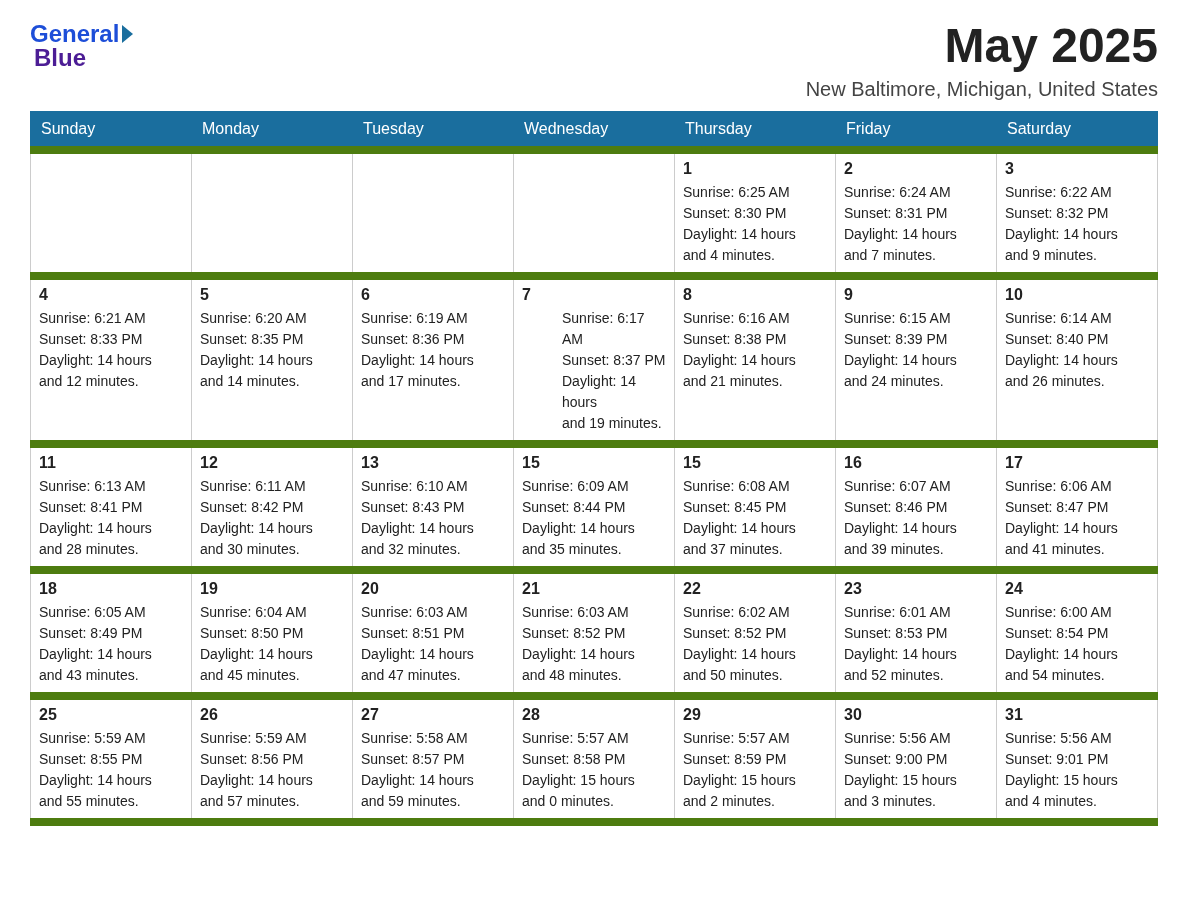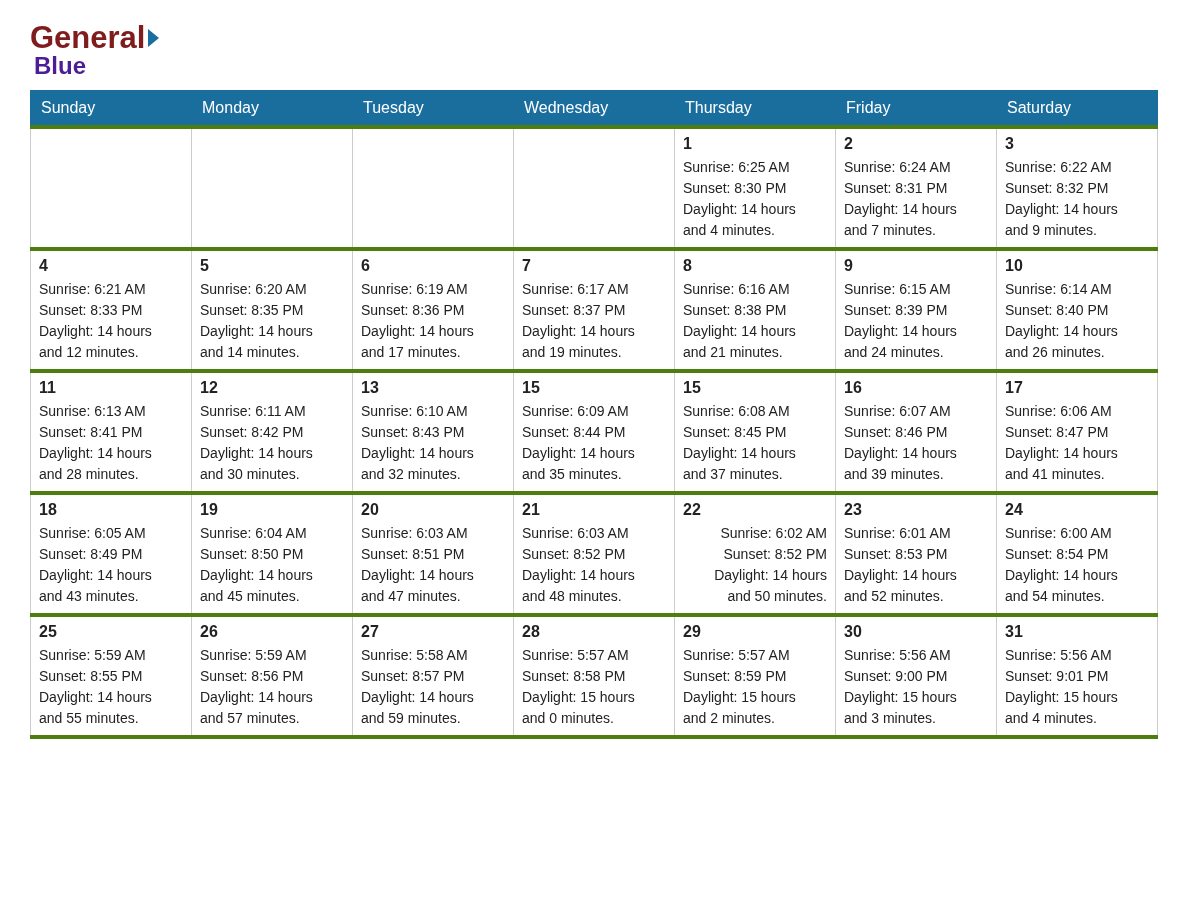--- a/index.html
+++ b/index.html
@@ -48,21 +48,21 @@
     .calendar td {
       vertical-align: top;
       padding: 6px 8px;
       border: 1px solid #ccc;
       width: calc(100% / 7);
       min-height: 100px;
       font-size: 13px;
       color: #222;
     }
     .calendar tr {
-      border-bottom: 4px solid #4d7c0f;
+      border-bottom: 8px solid #4d7c0f;
       padding-left: 26px;
     }
     .day-number {
       font-size: 16px;
       font-weight: bold;
       color: #222;
       display: block;
       margin-bottom: 4px;
     }
     .day-info {
@@ -89,24 +89,28 @@
       font-weight: bold;
       margin-left: 4px;
     }
   </style>
 </head>
 <body>
 
 <div class="header">
   <div class="logo-container">
     <div class="logo-line1">
-      <span style="color:#7f1d1d; font-size:31px; font-weight:bold;">General</span>
+      <span style="color:#1d4ed8; font-size:24px; font-weight:bold;">General</span>
       <span style="display:inline-block; width:0; height:0; border-left:11px solid #1a6e9e; border-top:9px solid transparent; border-bottom:9px solid transparent; margin:0 3px;"></span>
     </div>
     <div class="logo-line2" style="color:#4c1d95; font-size:24px; font-weight:bold; margin-left:4px; margin-top:-4px;">Blue</div>
+  </div>
+  <div class="title-section">
+    <div class="month-title">May 2025</div>
+    <div class="location-title">New Baltimore, Michigan, United States</div>
   </div>
 </div>
 
 <table class="calendar">
   <thead>
     <tr>
     <th>Sunday</th>
         <th>Monday</th>
         <th>Tuesday</th>
         <th>Wednesday</th>
@@ -160,21 +164,21 @@
         </td>
         <td>
           <span class="day-number">6</span>
           <div class="day-info" style="white-space: pre-line;">Sunrise: 6:19 AM
 Sunset: 8:36 PM
 Daylight: 14 hours
 and 17 minutes.</div>
         </td>
         <td>
           <span class="day-number">7</span>
-          <div class="day-info" style="white-space: pre-line;">Sunrise: 6:17 AM
+          <div class="day-info" style="white-space: pre-line; margin-left: 40px;">Sunrise: 6:17 AM
 Sunset: 8:37 PM
 Daylight: 14 hours
 and 19 minutes.</div>
         </td>
         <td>
           <span class="day-number">8</span>
           <div class="day-info" style="white-space: pre-line;">Sunrise: 6:16 AM
 Sunset: 8:38 PM
 Daylight: 14 hours
 and 21 minutes.</div>
@@ -269,21 +273,21 @@
         </td>
         <td>
           <span class="day-number">21</span>
           <div class="day-info" style="white-space: pre-line;">Sunrise: 6:03 AM
 Sunset: 8:52 PM
 Daylight: 14 hours
 and 48 minutes.</div>
         </td>
         <td>
           <span class="day-number">22</span>
-          <div class="day-info" style="white-space: pre-line; text-align: right;">Sunrise: 6:02 AM
+          <div class="day-info" style="white-space: pre-line;">Sunrise: 6:02 AM
 Sunset: 8:52 PM
 Daylight: 14 hours
 and 50 minutes.</div>
         </td>
         <td>
           <span class="day-number">23</span>
           <div class="day-info" style="white-space: pre-line;">Sunrise: 6:01 AM
 Sunset: 8:53 PM
 Daylight: 14 hours
 and 52 minutes.</div>

